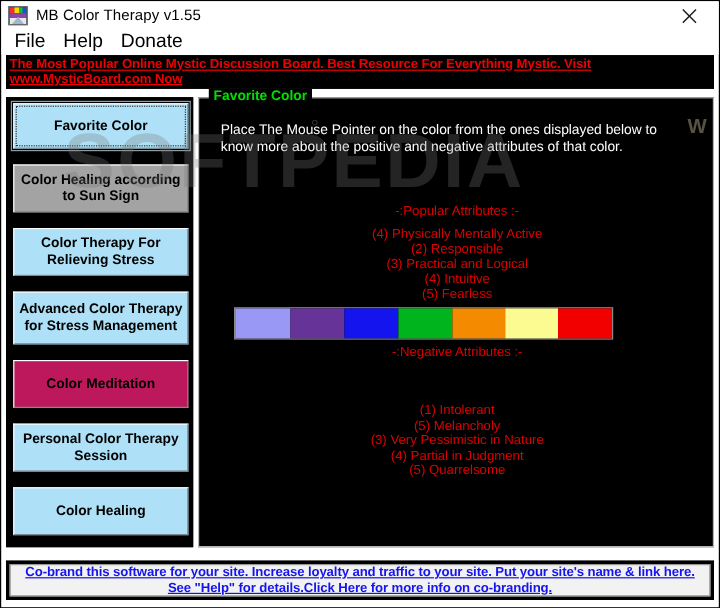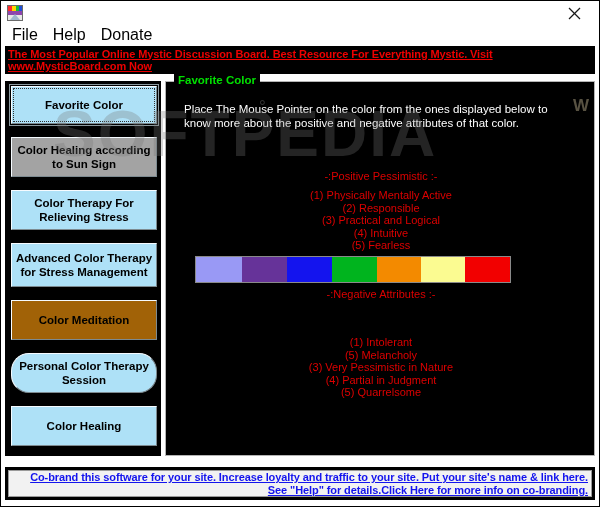--- a/index.html
+++ b/index.html
@@ -241,21 +241,21 @@
   }
   .bottom-banner-inner {
     width: 100%;
     height: 100%;
     background: #f2f2f2;
     border: 1px solid #9a9a9a;
     box-sizing: border-box;
     display: flex;
     align-items: center;
     justify-content: center;
-    text-align: right;
+    text-align: center;
   }
   .bottom-link {
     font-size: 11px;
     font-weight: bold;
     line-height: 12.5px;
     color: #1414ee;
     text-decoration: underline;
     letter-spacing: -0.1px;
     padding: 0 3px;
   }
@@ -302,20 +302,21 @@
   <div class="titlebar">
     <span class="title-icon">
       <i class="ti-a"></i>
         <i class="ti-b"></i>
         <i class="ti-c"></i>
         <i class="ti-d"></i>
       <i class="ti-e"></i>
         <i class="ti-f"></i>
         <i class="ti-g"></i>
     </span>
+    <span class="title-text">MB Color Therapy v1.55</span>
     <span class="title-close">
       <svg width="13" height="13" viewBox="0 0 13 13" aria-hidden="true">
         <line x1="1" y1="1" x2="12" y2="12" stroke="#1a1a1a" stroke-width="1.2"></line>
         <line x1="12" y1="1" x2="1" y2="12" stroke="#1a1a1a" stroke-width="1.2"></line>
       </svg>
     </span>
   </div>
 
   <div class="menubar">
     <span class="menu-item">File</span>
@@ -333,42 +334,42 @@
     </div>
     <div class="side-btn h40" style="background: #a3a3a3;">
       <span>Color Healing according to Sun Sign</span>
     </div>
     <div class="side-btn h40" style="background: rgb(174, 225, 247);">
       <span>Color Therapy For Relieving Stress</span>
     </div>
     <div class="side-btn h44" style="background: rgb(174, 225, 247);">
       <span>Advanced Color Therapy for Stress Management</span>
     </div>
-    <div class="side-btn h40" style="background: #a16207;">
+    <div class="side-btn h40" style="background: #be185d;">
       <span>Color Meditation</span>
     </div>
-    <div class="side-btn h40" style="background: rgb(174, 225, 247); border-radius: 18px;">
+    <div class="side-btn h40" style="background: rgb(174, 225, 247);">
       <span>Personal Color Therapy Session</span>
     </div>
     <div class="side-btn h40" style="background: rgb(174, 225, 247);">
       <span>Color Healing</span>
     </div>
   </div>
 
   <div class="groupbox">
     <div class="groupbox-legend" style="color: rgb(0, 224, 0);">Favorite Color</div>
     <div class="gb-inner">
 
       <div class="instruction">Place The Mouse Pointer on the color from the ones displayed below to know more about the positive and negative attributes of that color.</div>
 
       <div class="pos-block">
-        <div class="attr-head" style="color: rgb(221, 0, 0);">-:Positive Pessimistic :-</div>
+        <div class="attr-head" style="color: rgb(221, 0, 0);">-:Popular Attributes :-</div>
         <div class="attr-list" style="color: rgb(221, 0, 0);">
           <div style="height:7px"></div>
-          <div>(1) Physically Mentally Active</div>
+          <div>(4) Physically Mentally Active</div>
           <div>(2) Responsible</div>
           <div>(3) Practical and Logical</div>
           <div>(4) Intuitive</div>
           <div>(5) Fearless</div>
         </div>
       </div>
 
       <div class="swatch-strip">
         <div class="swatch" style="width: 14.5%; background: rgb(153, 153, 245);"></div>
         <div class="swatch" style="width: 14.5%; background: rgb(102, 51, 153);"></div>

